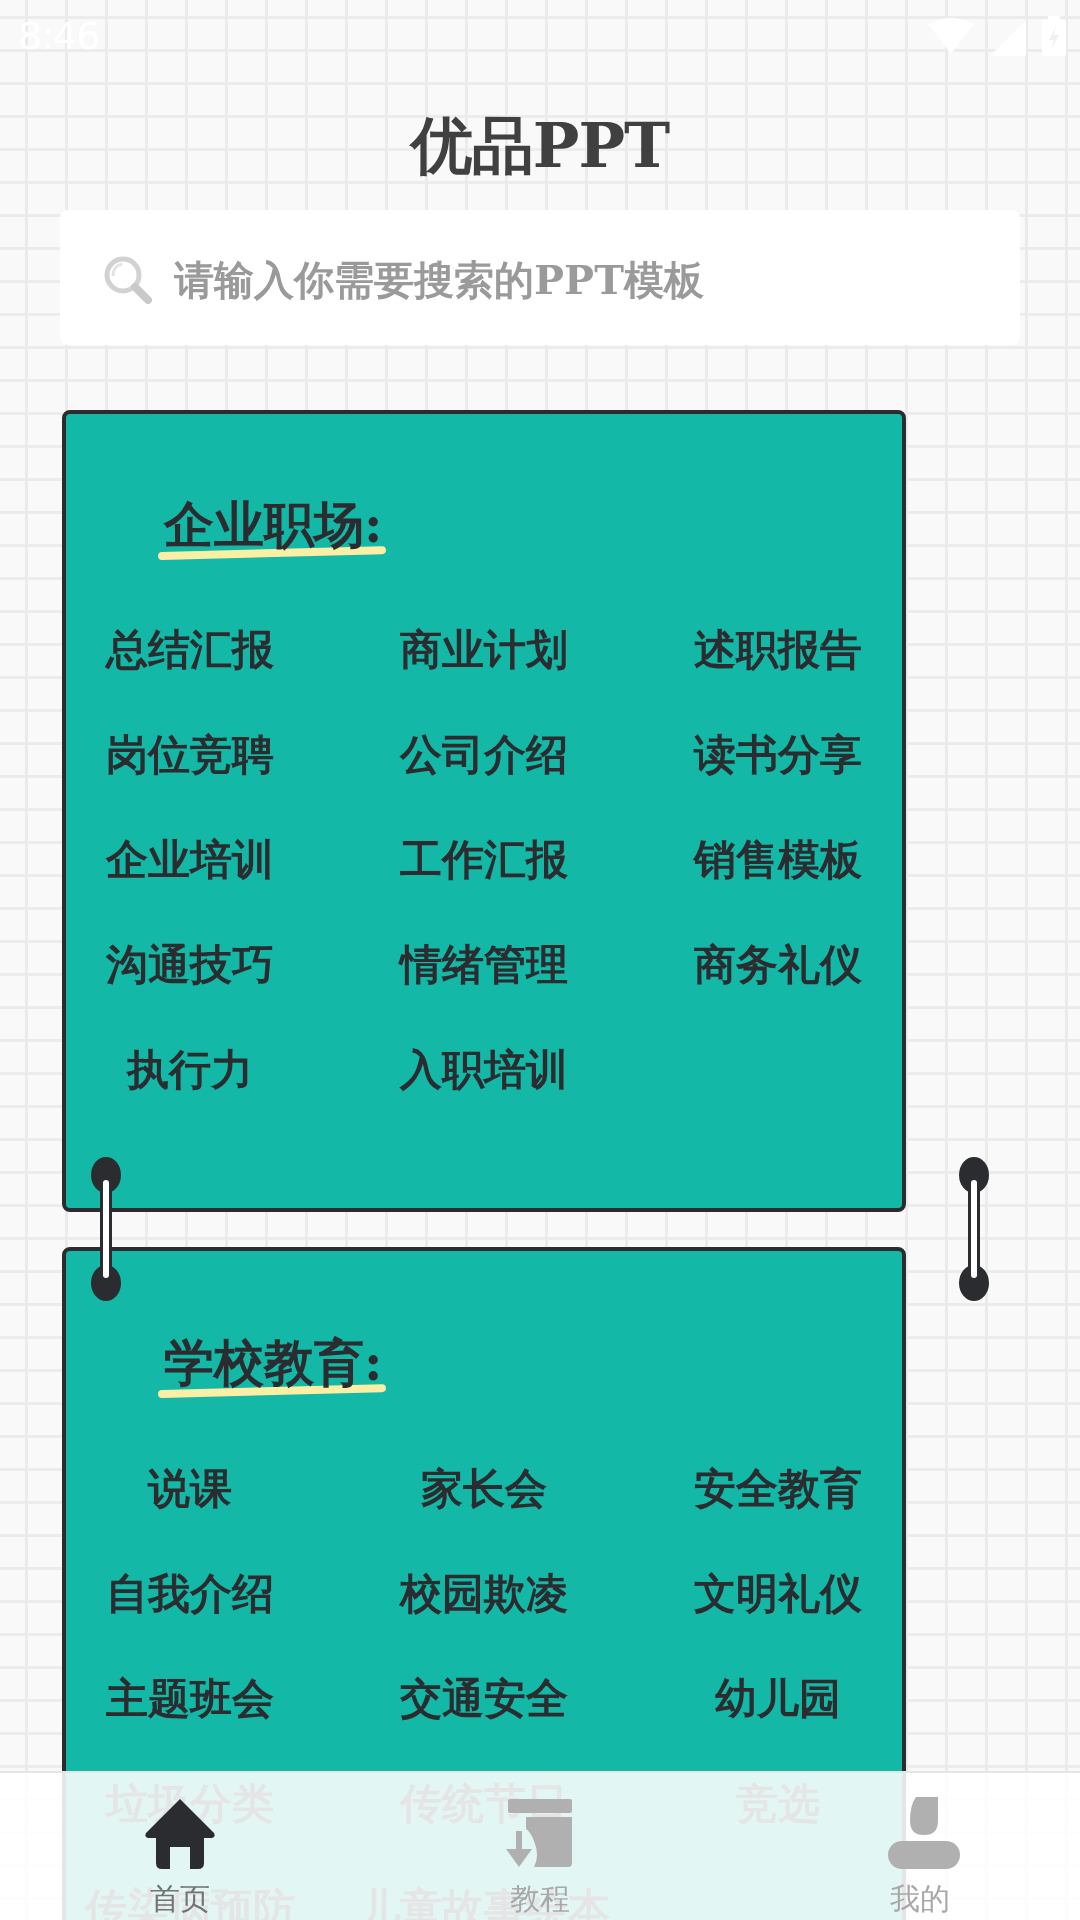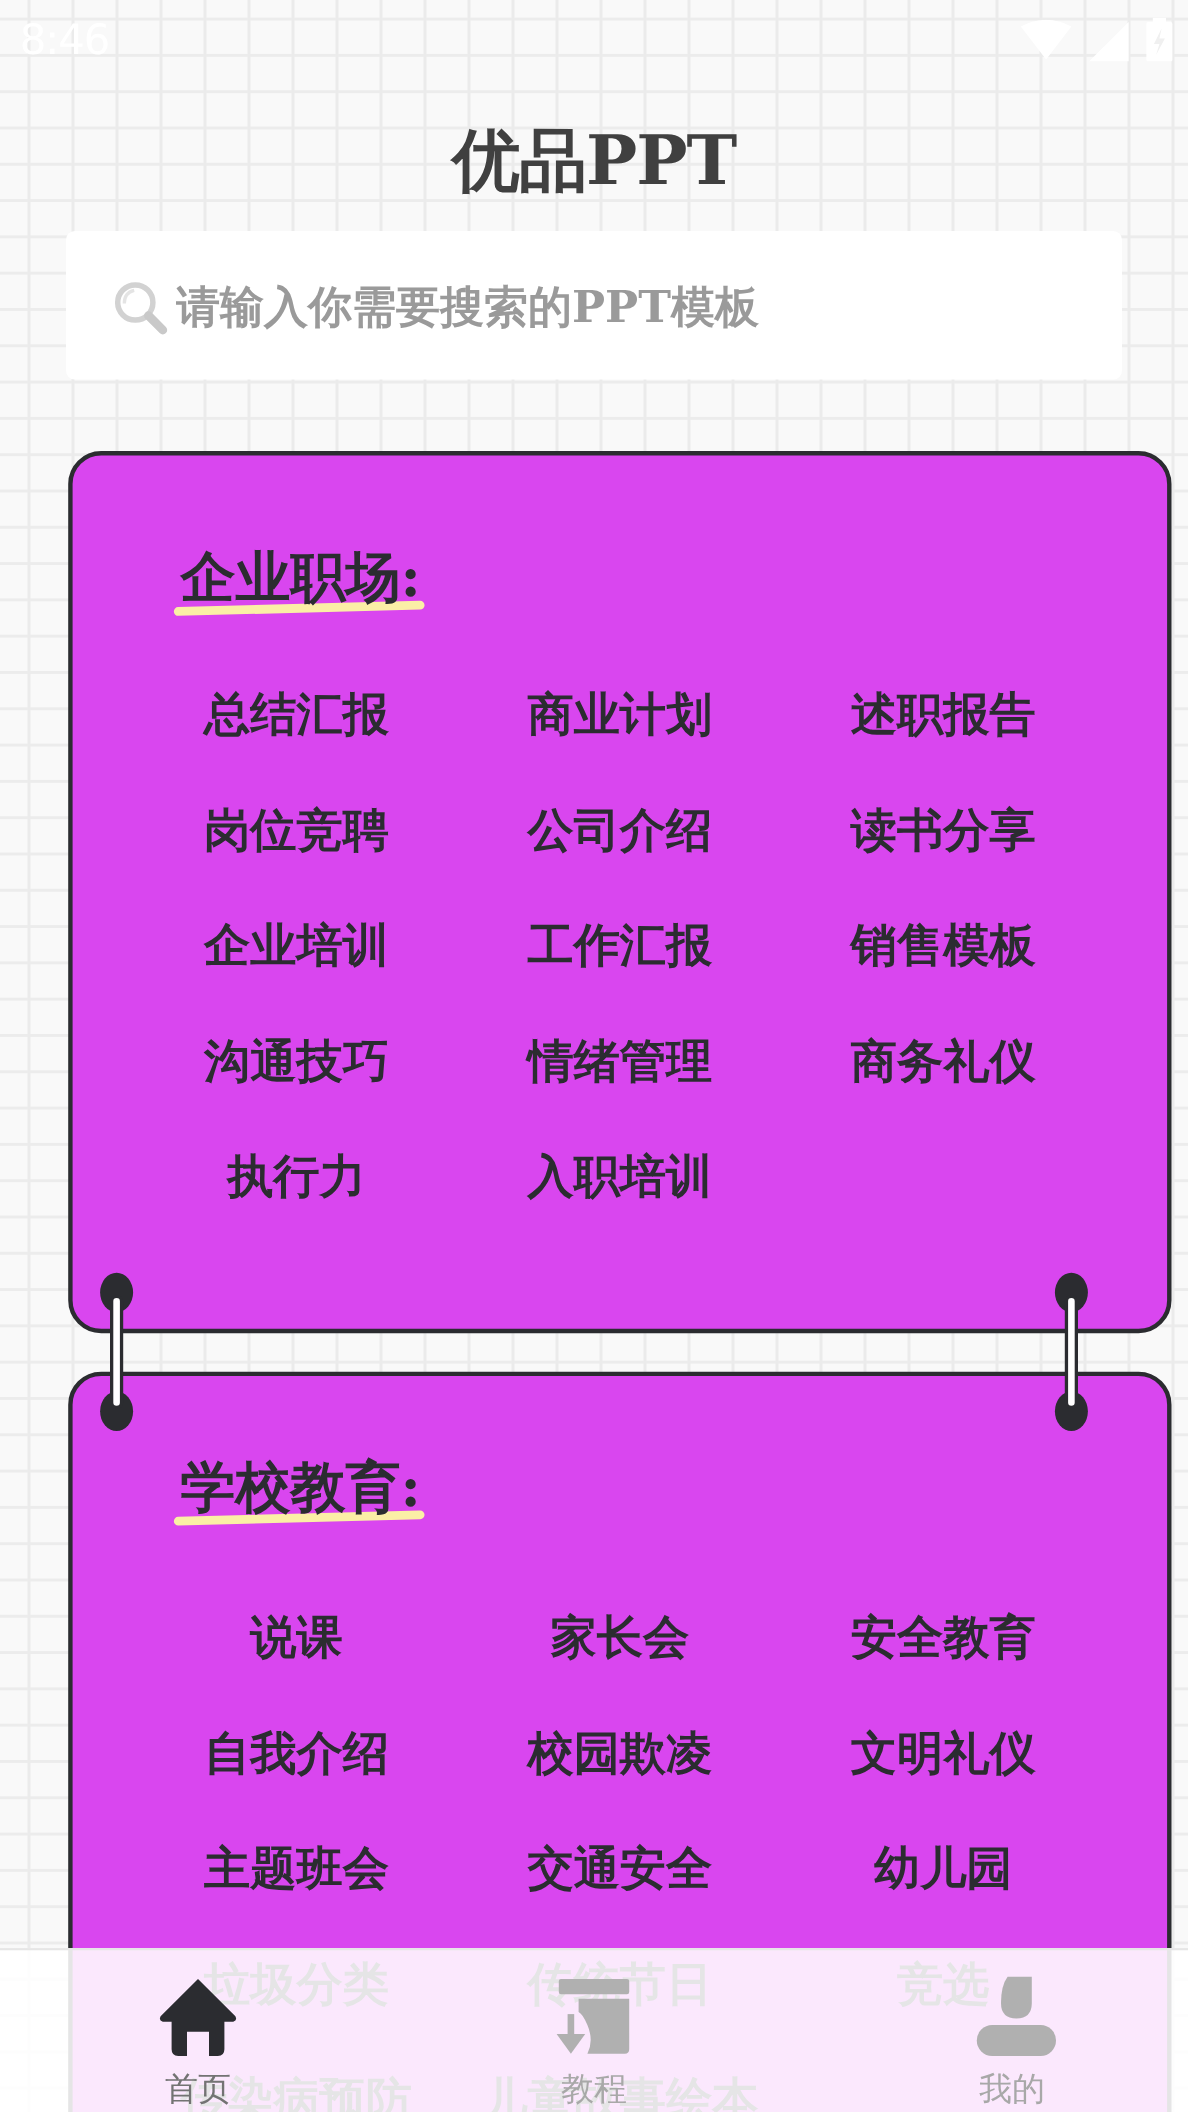--- a/index.html
+++ b/index.html
@@ -29,39 +29,39 @@
     font-size: 62px; font-weight: bold; color: #404040; letter-spacing: -1px;
   }
 
   .search-box {
     position: absolute; left: 60px; top: 210px; width: 960px; height: 135px;
     background: #ffffff; border-radius: 8px;
     display: flex; align-items: center;
   }
   .search-icon { position: absolute; left: 42px; top: 44px; width: 52px; height: 52px; }
   .search-input {
-    position: absolute; left: 98px; top: 40px; width: 820px; height: 56px;
+    position: absolute; left: 112px; top: 40px; width: 820px; height: 56px;
     border: none; outline: none; background: transparent;
     font-family: "DejaVu Serif", "Liberation Serif", serif; font-weight: bold;
     font-size: 40px; color: #9a9a9a;
   }
   .search-input::placeholder { color: #9a9a9a; }
 
   .card {
-    position: absolute; left: 62px; width: 1003px;
-    background: #d946ef; border: 4px solid #2b2c30; border-radius: 30px;
+    position: absolute; left: 62px; width: 844px;
+    background: #14b8a6; border: 4px solid #2b2c30; border-radius: 8px;
     box-sizing: border-box;
   }
   .card-1 { top: 410px; height: 802px; }
   .card-2 { top: 1247px; height: 760px; }
   .card-title {
     position: absolute; left: 98px; font-size: 50px; font-weight: bold; color: #2b2c30;
   }
   .card-1 .card-title { top: 78px; }
-  .card-2 .card-title { top: 68px; }
+  .card-2 .card-title { top: 79px; }
   .card-title .hl {
     position: absolute; left: -6px; right: -4px; bottom: 2px; height: 8px;
     background: #fbefa6; border-radius: 6px; transform: rotate(-1.5deg); z-index: 0;
   }
   .card-title span.txt { position: relative; z-index: 1; }
 
   .grid {
     position: absolute; left: 0; width: 100%;
     display: grid; grid-template-columns: 294px 294px 294px;
     justify-content: center;

